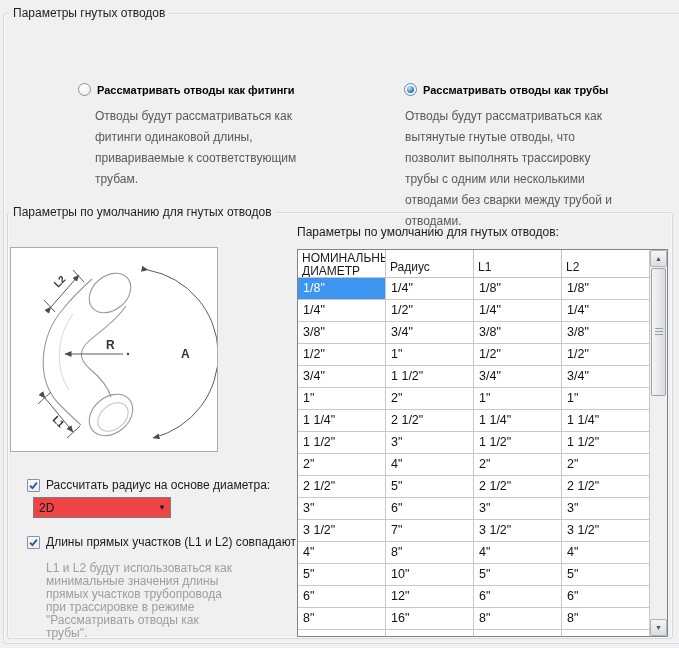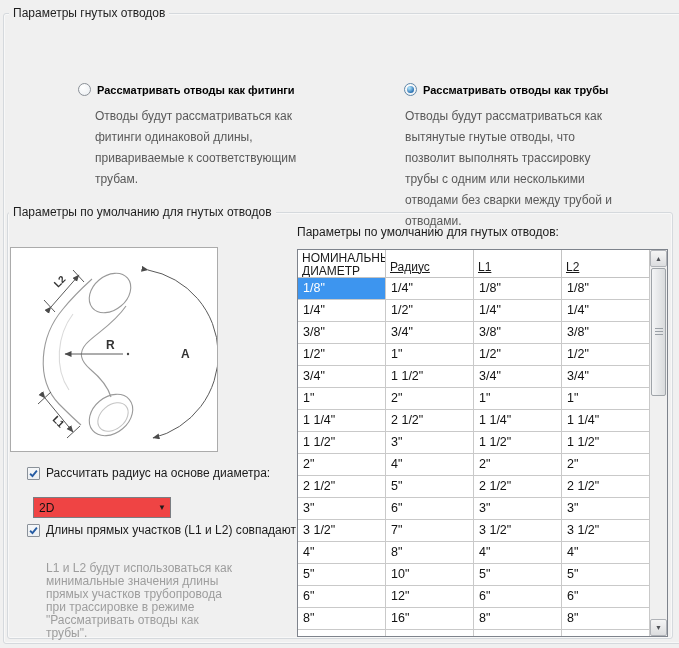--- a/index.html
+++ b/index.html
@@ -20,41 +20,41 @@
   .radio.checked { border-color:#5f87a8; }
   .radio-dot { width:7px; height:7px; border-radius:50%; background:radial-gradient(circle at 35% 30%, #a6dbf5 10%, #2d74b5 70%, #1c4f86); }
   .radio-label { font-weight:bold; font-size:11px; color:#000; white-space:nowrap; }
   .desc { position:absolute; color:#595959; line-height:21px; white-space:pre-line; }
 
   
   .drawbox { position:absolute; left:10px; top:247px; width:208px; height:205px; background:#fff; border:1px solid #ababab; box-sizing:border-box; }
   .drawbox svg { display:block; }
 
   
-  .check-row { position:absolute; display:flex; align-items:flex-end; gap:6px; }
+  .check-row { position:absolute; display:flex; align-items:flex-end; gap:6px;margin-top:12px; }
   .checkbox { width:13px; height:13px; box-sizing:border-box; border:1px solid #8a9199; border-radius:1px;
               background:linear-gradient(#f5f7f9,#eceff2); display:flex; align-items:center; justify-content:center; flex:0 0 auto; margin-top:1px; }
   .check-label { color:#1b1b1b; white-space:nowrap; }
   .help { position:absolute; color:#9d9d9d; line-height:13px; white-space:pre-line; }
 
   
   .combobox { position:absolute; left:33px; top:497px; width:138px; height:21px; box-sizing:border-box;
               background:#ef4444; border:1px solid #7a7d82; display:flex; align-items:center; }
   .combo-value { flex:1; padding-left:5px; color:#111; }
   .combo-arrow { width:16px; text-align:center; font-size:8px; color:#1c1c1c; }
 
   
   .tcaption { position:absolute; left:297px; top:225px; color:#1b1b1b; }
   .table { position:absolute; left:297px; top:249px; width:371px; height:388px; box-sizing:border-box;
            border:1px solid #7e838c; background:#fff; display:flex; overflow:hidden; }
   .table-main { width:352px; flex:0 0 auto; }
   .thead { display:flex; height:28px; background:#fff; border-bottom:1px solid #c3c3c3; box-sizing:border-box; }
   .hcell { width:88px; box-sizing:border-box; border-right:1px solid #c3c3c3; padding:2px 4px 0 4px;
            overflow:hidden; color:#1a1a1a; line-height:13px; }
-  .hcell.mid { display:flex; align-items:center; padding-top:7px;text-decoration:underline; }
+  .hcell.mid { display:flex; align-items:center; padding-top:7px; }
   .trow { display:flex; height:22px; box-sizing:border-box; border-bottom:1px solid #c9c9c9; }
   .tcell { width:88px; box-sizing:border-box; border-right:1px solid #c9c9c9; padding:3px 0 0 5px;
            overflow:hidden; white-space:nowrap; color:#111; font-size:12.5px; }
 
   
   .vscroll { width:17px; flex:0 0 auto; position:relative; background:#f0f0f0; }
   .sbtn { position:absolute; left:0; width:17px; height:17px; box-sizing:border-box;
           border:1px solid #b0b3b8; border-radius:2px; background:linear-gradient(#f5f5f5,#dcdddf);
           display:flex; align-items:center; justify-content:center; }
   .sbtn span { font-size:7px; color:#4f5257; line-height:7px; }

